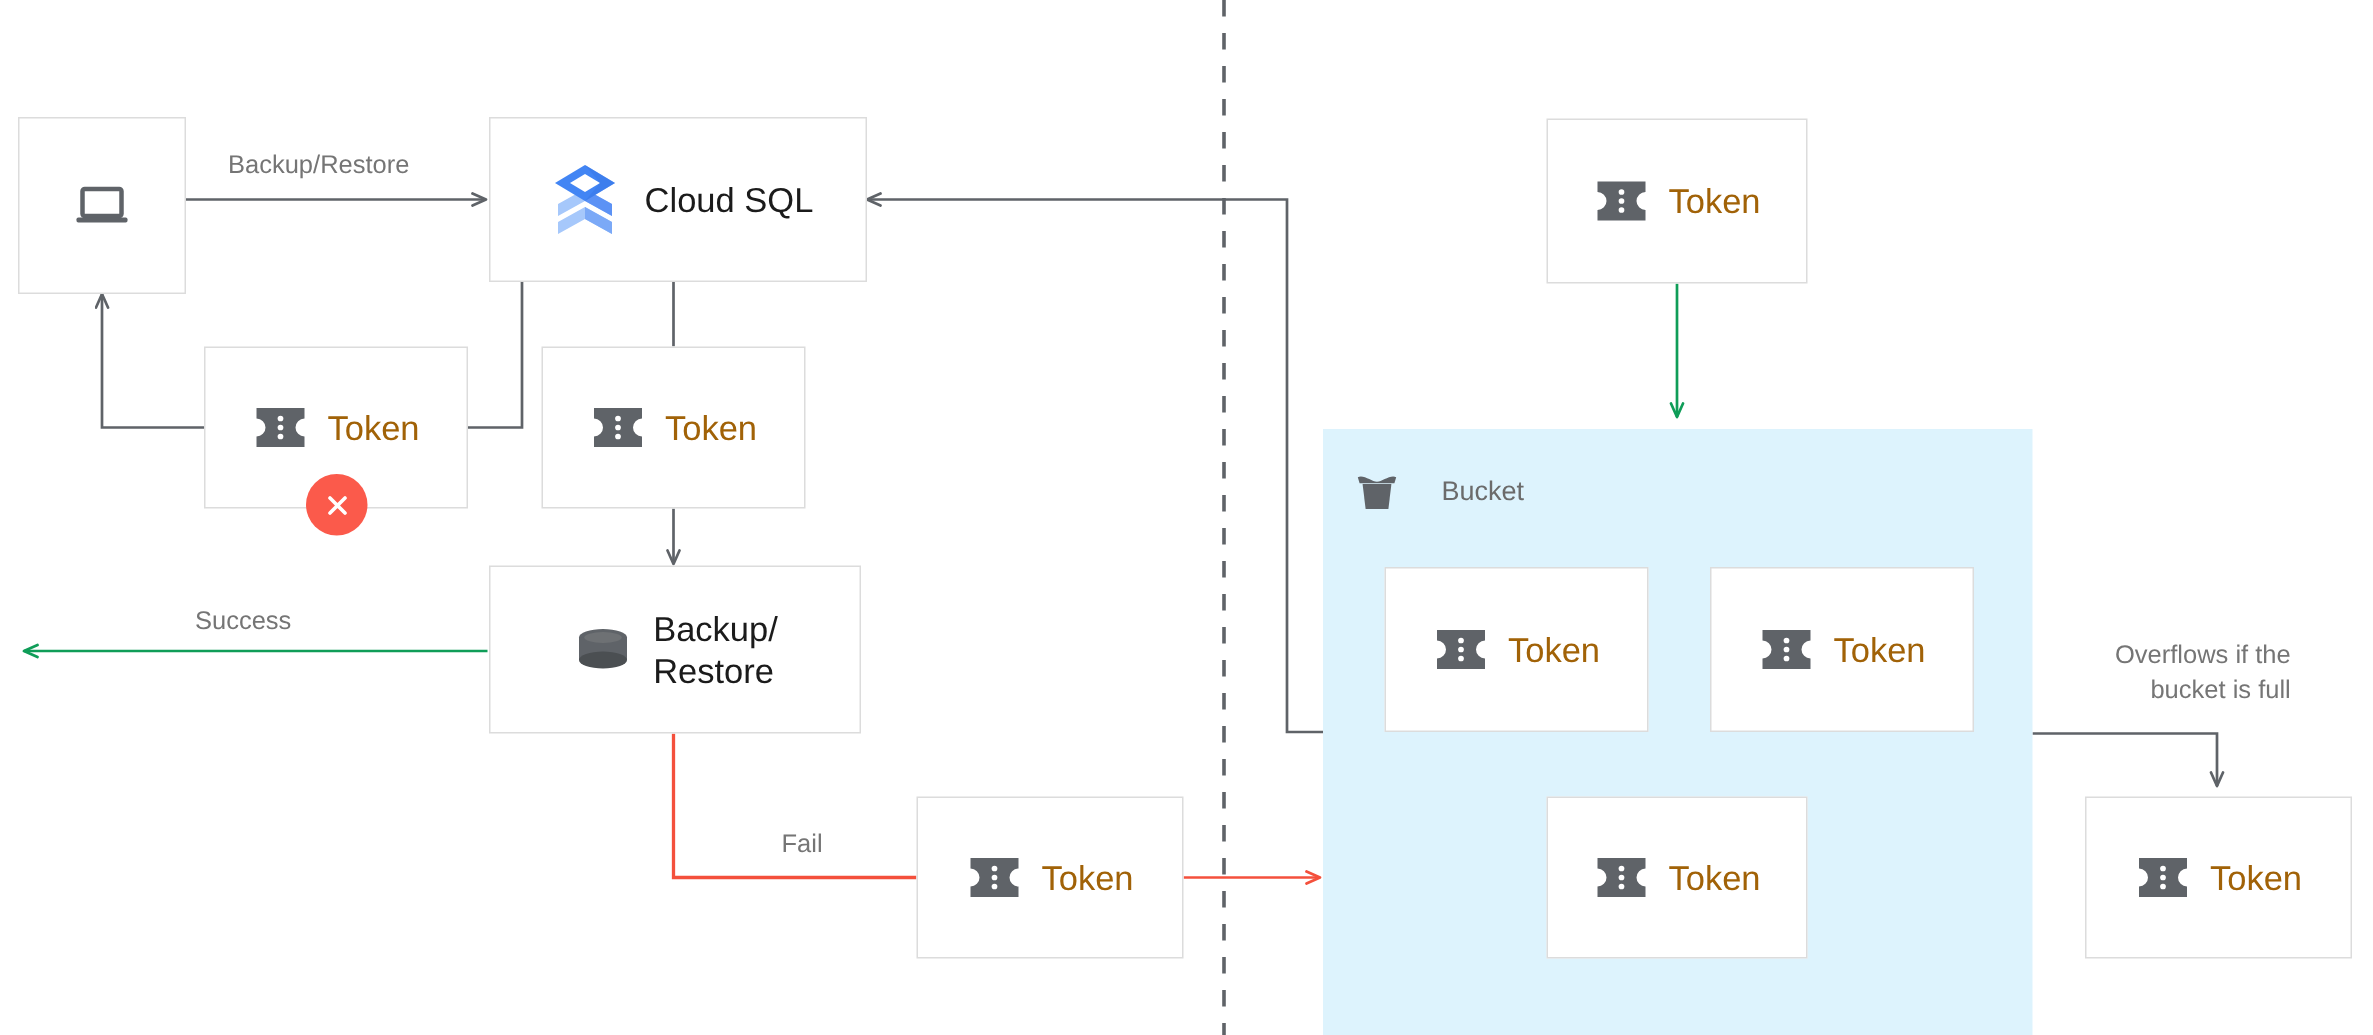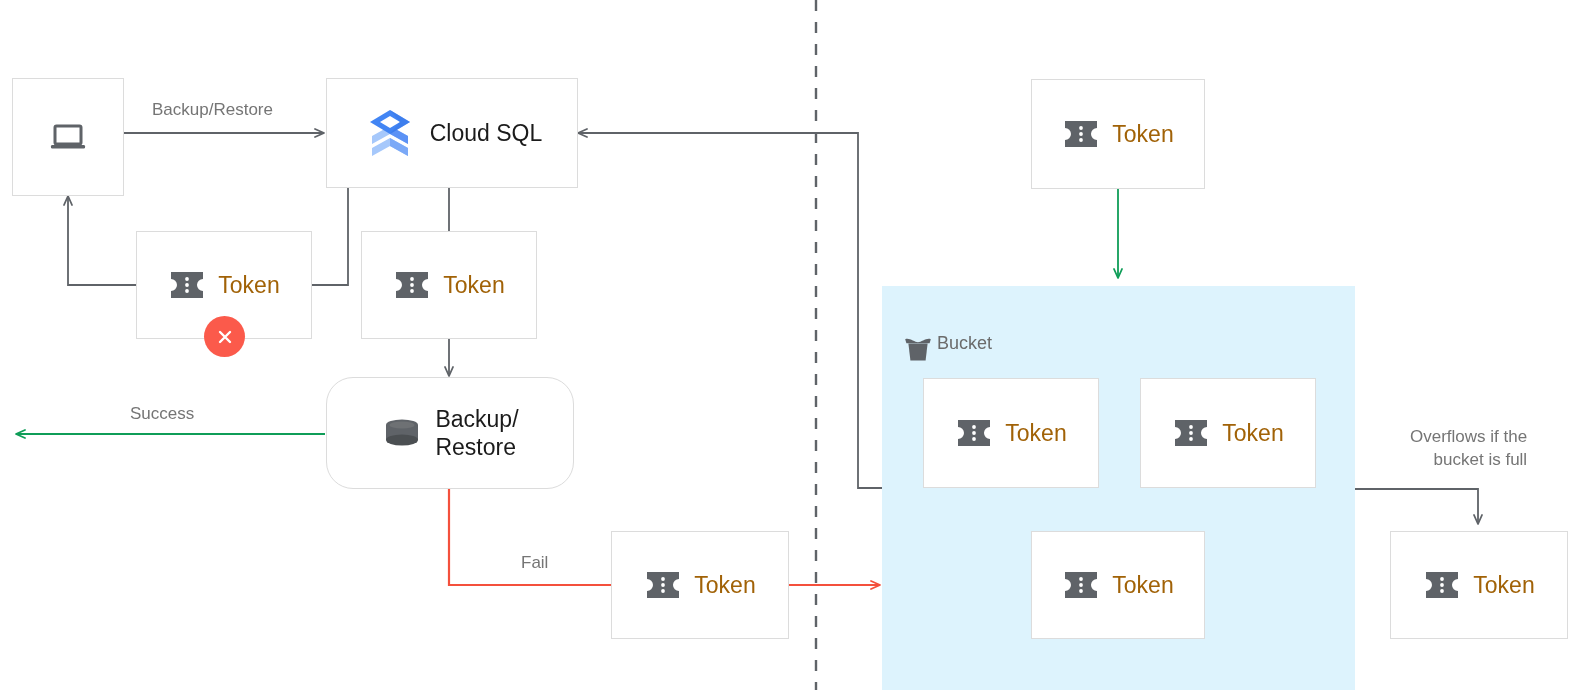--- a/index.html
+++ b/index.html
@@ -7,21 +7,21 @@
   #stage{position:relative;width:1582px;height:690px;overflow:hidden;background:#fff;}
   #svg-layer{position:absolute;left:0;top:0;width:1582px;height:690px;}
   .node{position:absolute;box-sizing:border-box;border:1px solid #dcdcdc;background:#fff;
         display:flex;align-items:center;justify-content:center;}
   .node-inner{display:flex;align-items:center;gap:12px;}
   .node-label{font-size:23px;color:#1b1b1b;line-height:1.22;white-space:pre-line;}
   .tok-label{font-size:23px;color:#a16207;}
   .title{position:absolute;font-size:23px;font-weight:bold;color:#1b1b1b;letter-spacing:.1px;}
   .edge-label{position:absolute;font-size:17px;color:#757575;line-height:1.35;text-align:right;}
   .bucket-region{position:absolute;background:#ddf3fd;}
-  .bucket-tag{position:absolute;display:flex;gap:3px;margin-top:21px;}
+  .bucket-tag{position:absolute;display:flex;align-items:center;gap:27px;}
   .bucket-tag-text{font-size:18px;color:#6b6b6b;}
   .xbadge{position:absolute;width:41px;height:41px;border-radius:50%;background:#fb5a4b;
           display:flex;align-items:center;justify-content:center;}
   .ico{display:block;}
 </style>
 </head>
 <body>
 
 <div id="stage">
 
@@ -132,21 +132,21 @@
           <path d="M3,3 H35 V10 a6,6 0 0 0 0,12 V29 H3 V22 a6,6 0 0 0 0,-12 Z" fill="#5f6368"></path>
           <circle cx="19" cy="10" r="1.9" fill="#ffffff"></circle>
           <circle cx="19" cy="16" r="1.9" fill="#ffffff"></circle>
           <circle cx="19" cy="22" r="1.9" fill="#ffffff"></circle>
         </svg>
       </span>
       <span class="tok-label">Token</span>
     </div>
   </div>
 
-  <div class="node" style="left:326px;top:377px;width:248px;height:112px;border-radius:27px;">
+  <div class="node" style="left:326px;top:377px;width:248px;height:112px;">
     <div class="node-inner">
       <span>
         <svg class="ico" width="42" height="34" viewBox="0 0 42 34">
           <ellipse cx="21" cy="9" rx="16" ry="5.6" fill="#5f6368"></ellipse>
           <rect x="5" y="9" width="32" height="15" fill="#5f6368"></rect>
           <ellipse cx="21" cy="24" rx="16" ry="5.6" fill="#4b4f52"></ellipse>
           <ellipse cx="21" cy="9" rx="12.5" ry="3.6" fill="#6e7174"></ellipse>
         </svg>
       </span>
       <span class="node-label">Backup/

